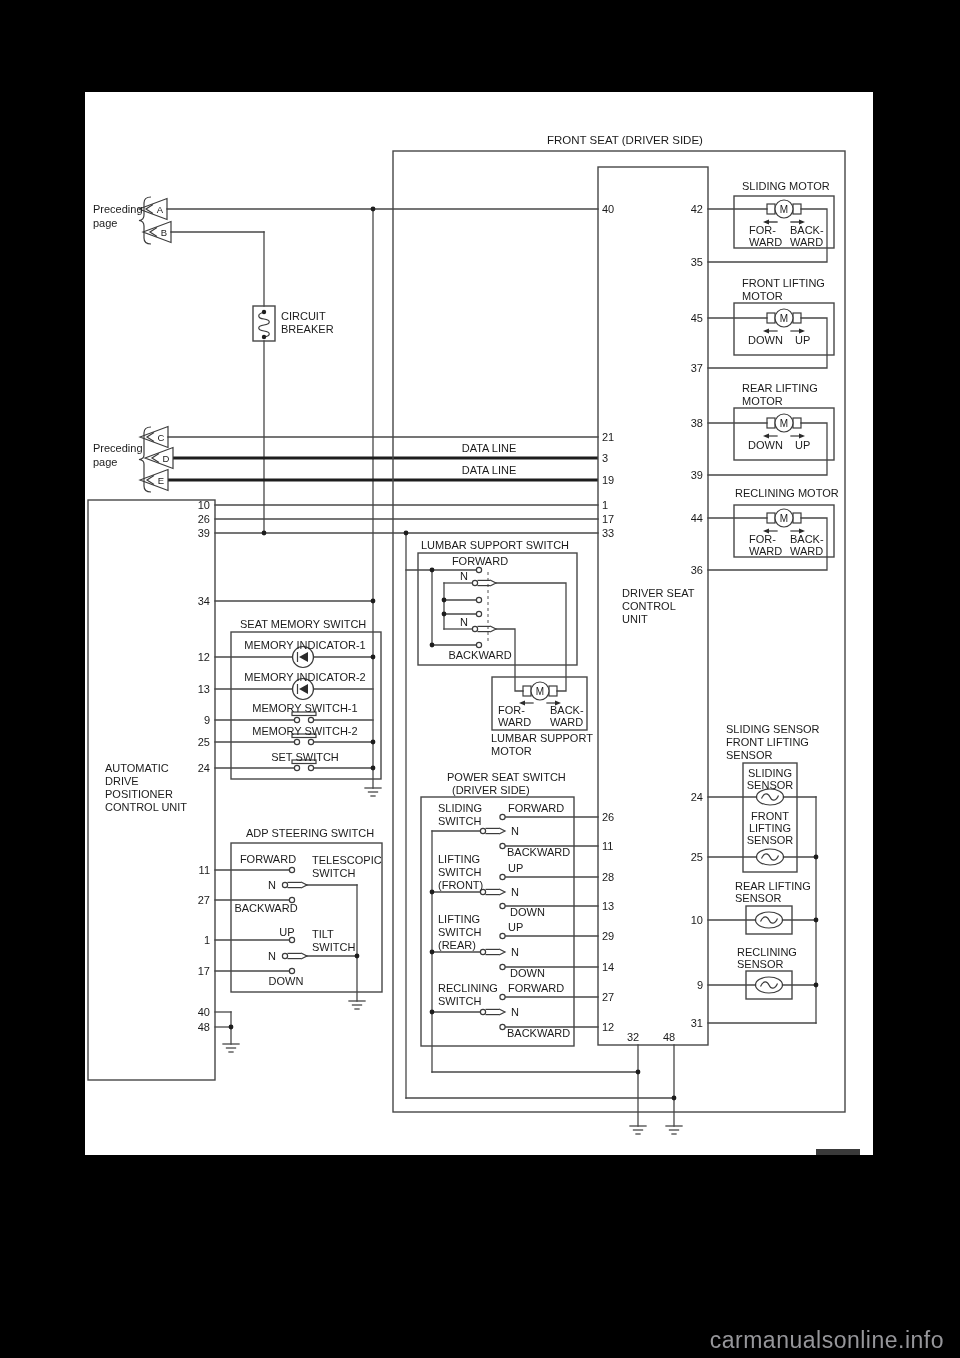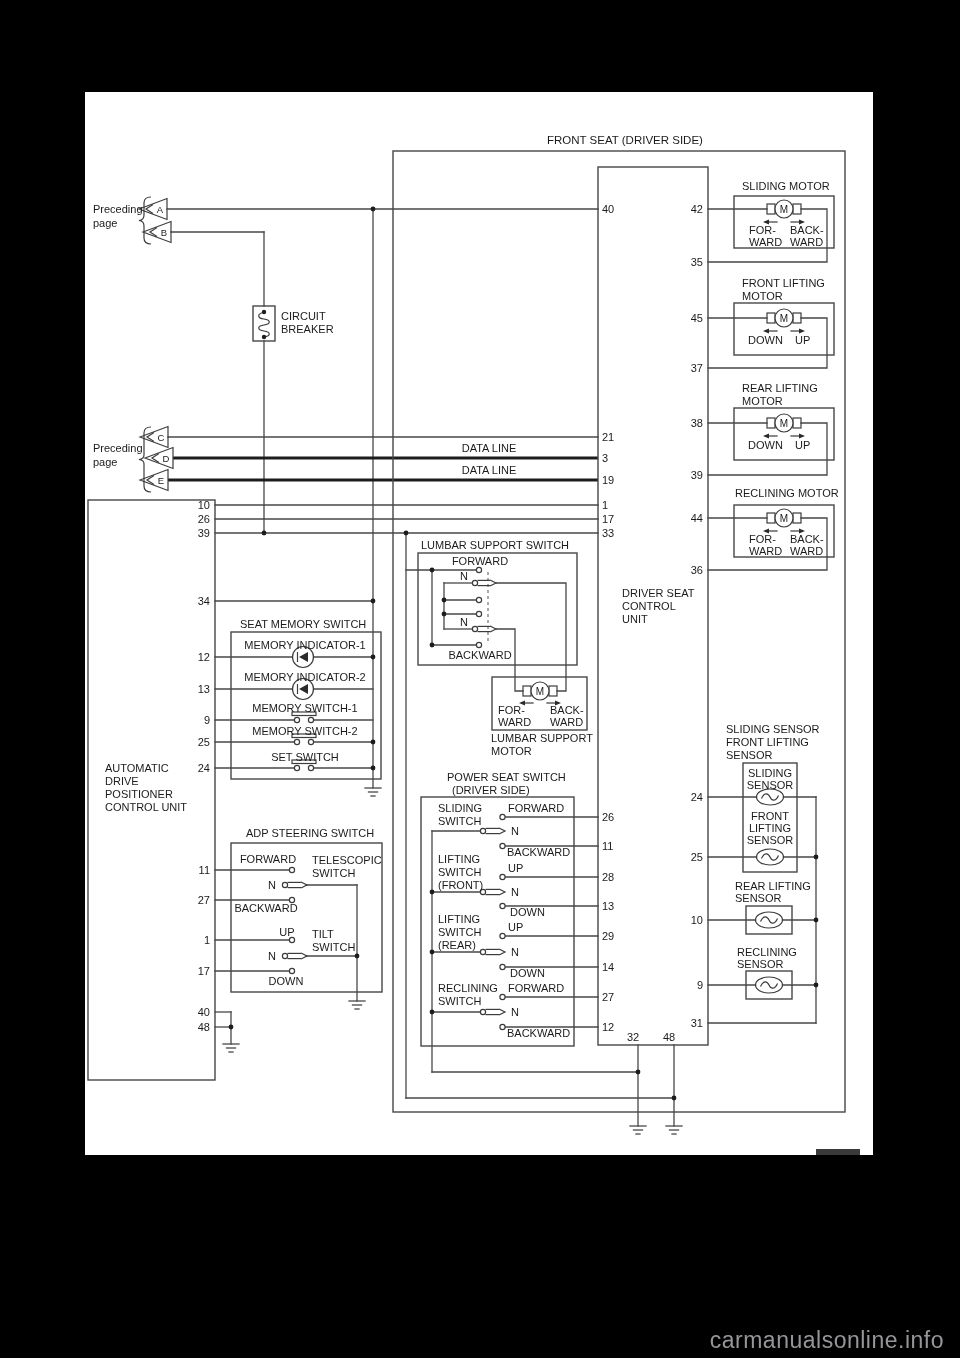--- a/index.html
+++ b/index.html
@@ -1,16 +1,16 @@
 <!DOCTYPE html>
 <html><head>
 <meta charset="utf-8">
 <style>
   html,body{margin:0;padding:0;background:#000;}
-  .stage{position:relative;width:960px;height:1358px;background:#000;overflow:hidden;}
+  .stage{position:relative;width:960px;height:1358px;background:#000;overflow:hidden;border-radius:17px;}
   svg{position:absolute;left:0;top:0;}
   svg text{font-family:"Liberation Sans","DejaVu Sans",sans-serif;font-size:11px;fill:#1b1b1b;}
   .tm{text-anchor:middle}
   .te{text-anchor:end}
   .s10{font-size:10px}
   .s95{font-size:9.5px}
   .s115{font-size:11.5px}
   .wm{font-size:23px;fill:#96969a;letter-spacing:.5px}
   .w{stroke:#474747;stroke-width:1.3;fill:none;stroke-linecap:square}
   .wt{stroke:#1d1d1d;stroke-width:3;fill:none}

